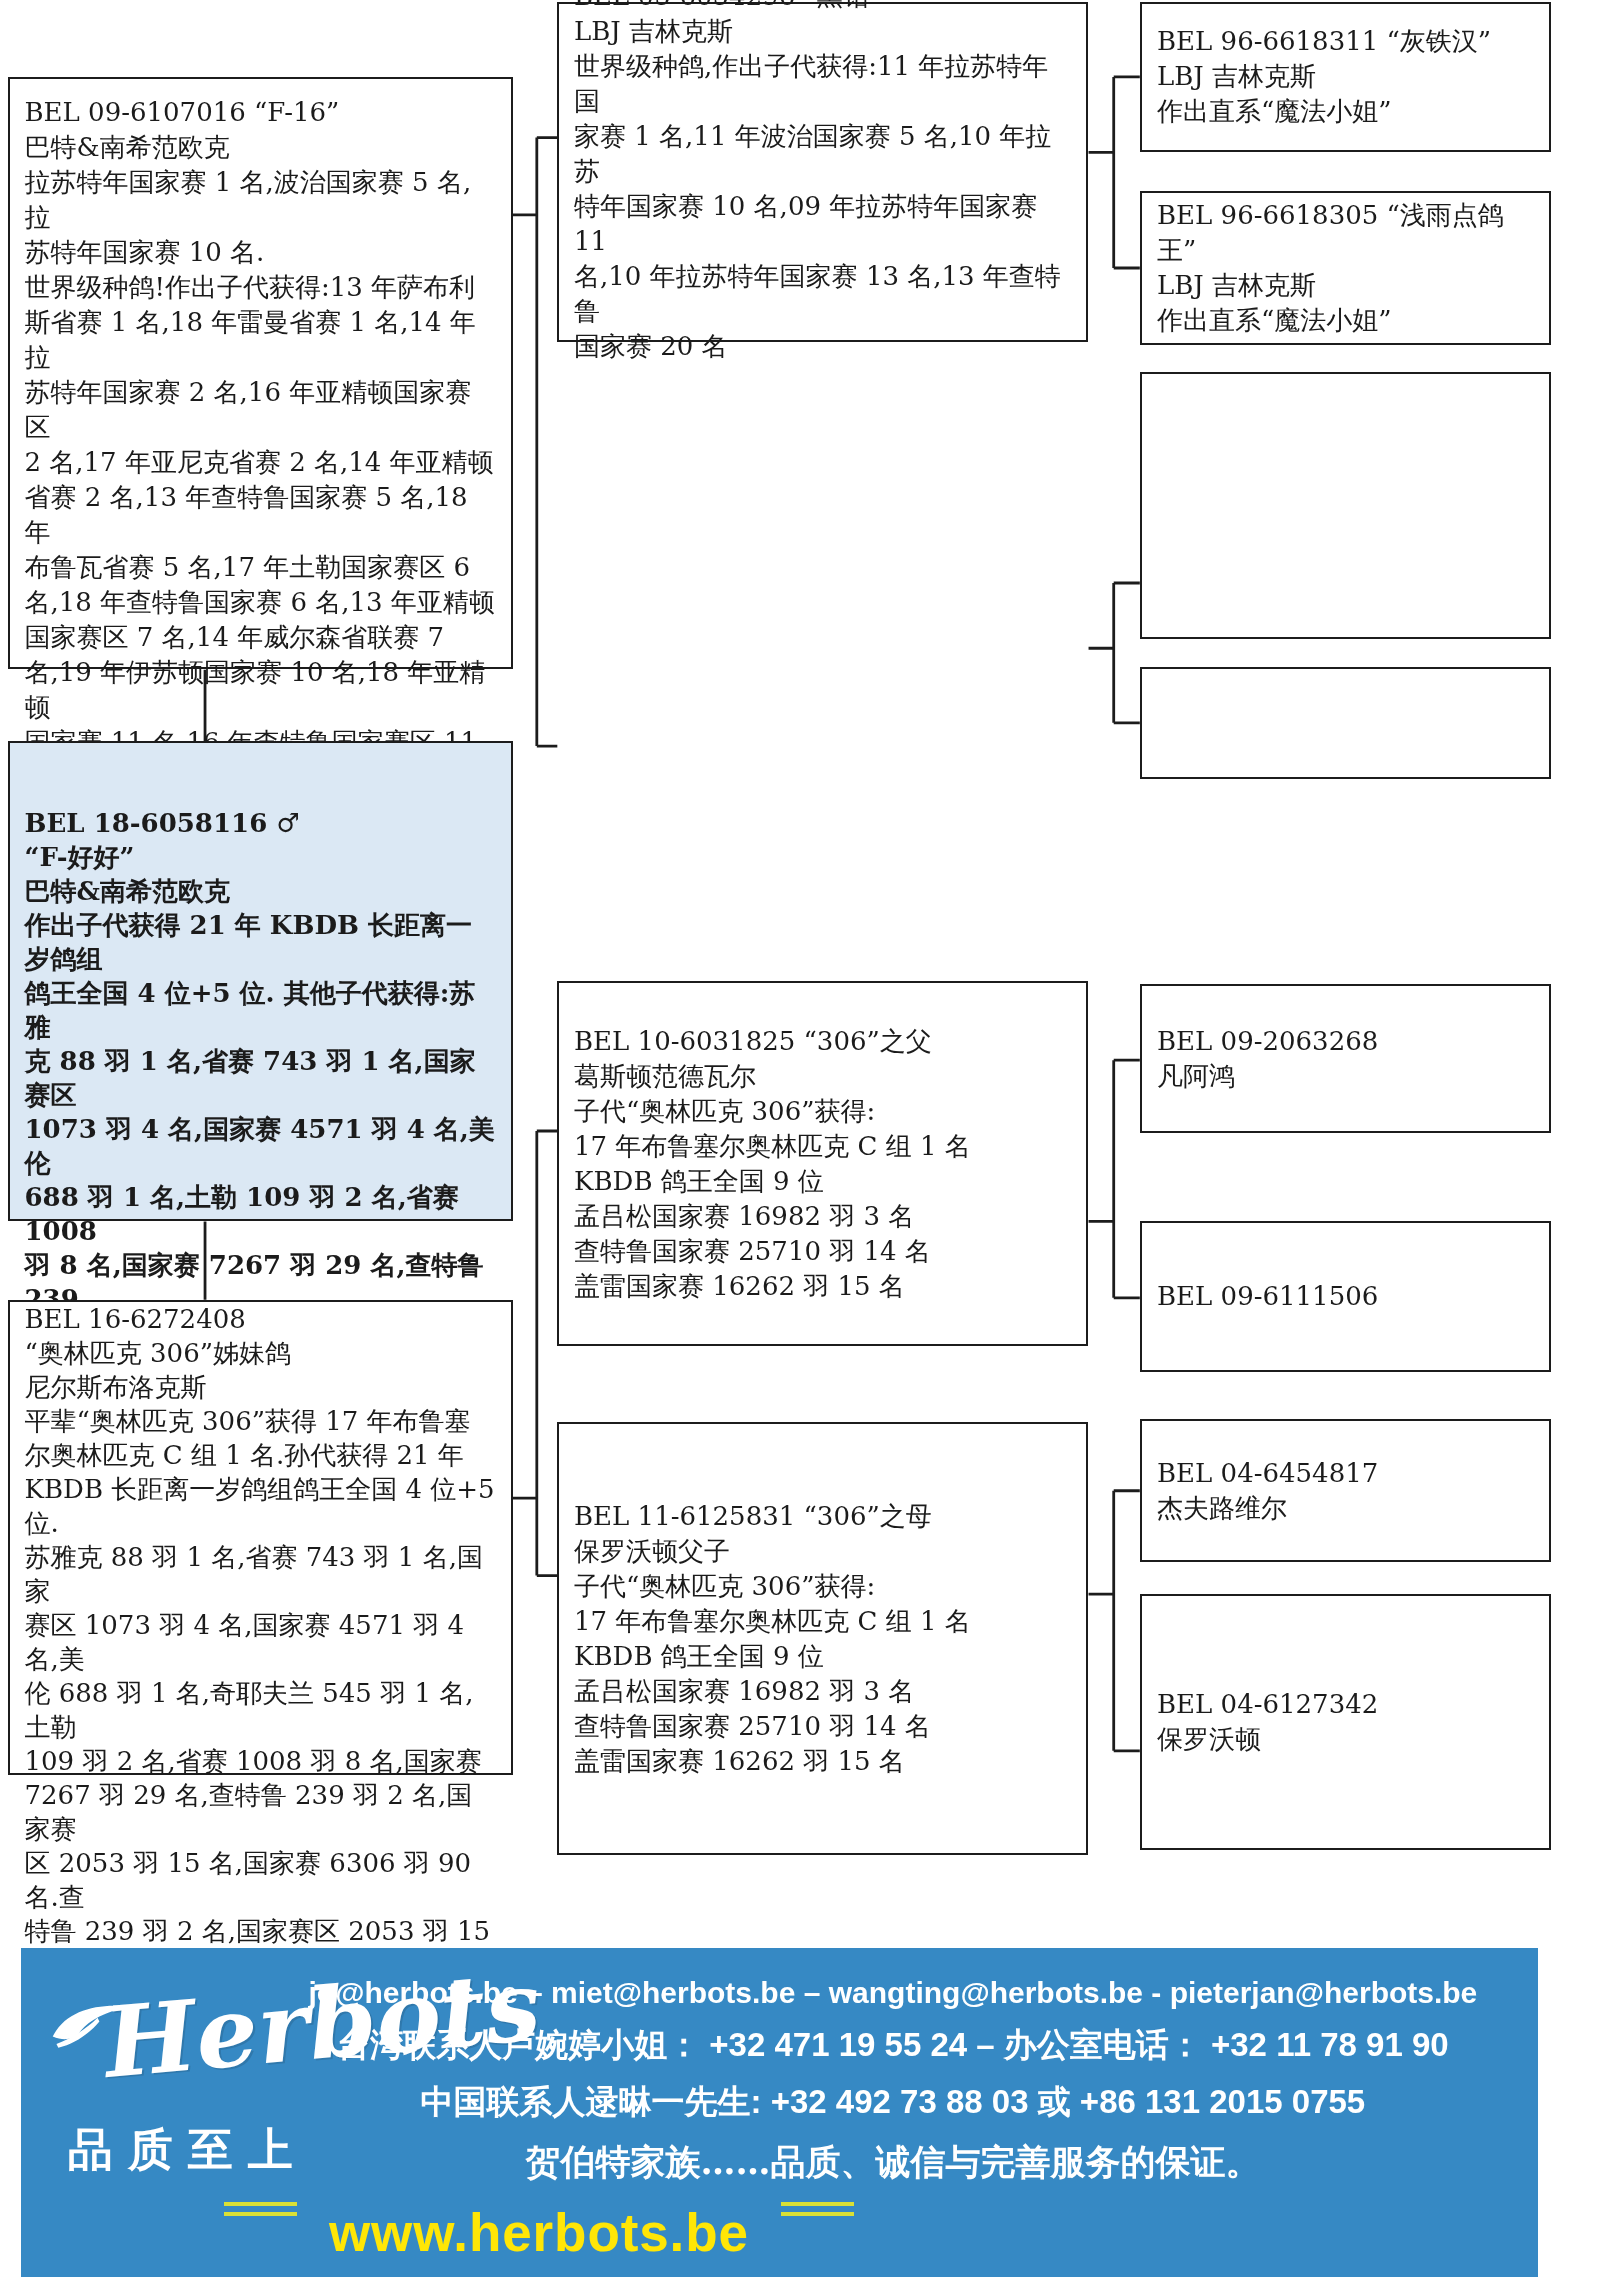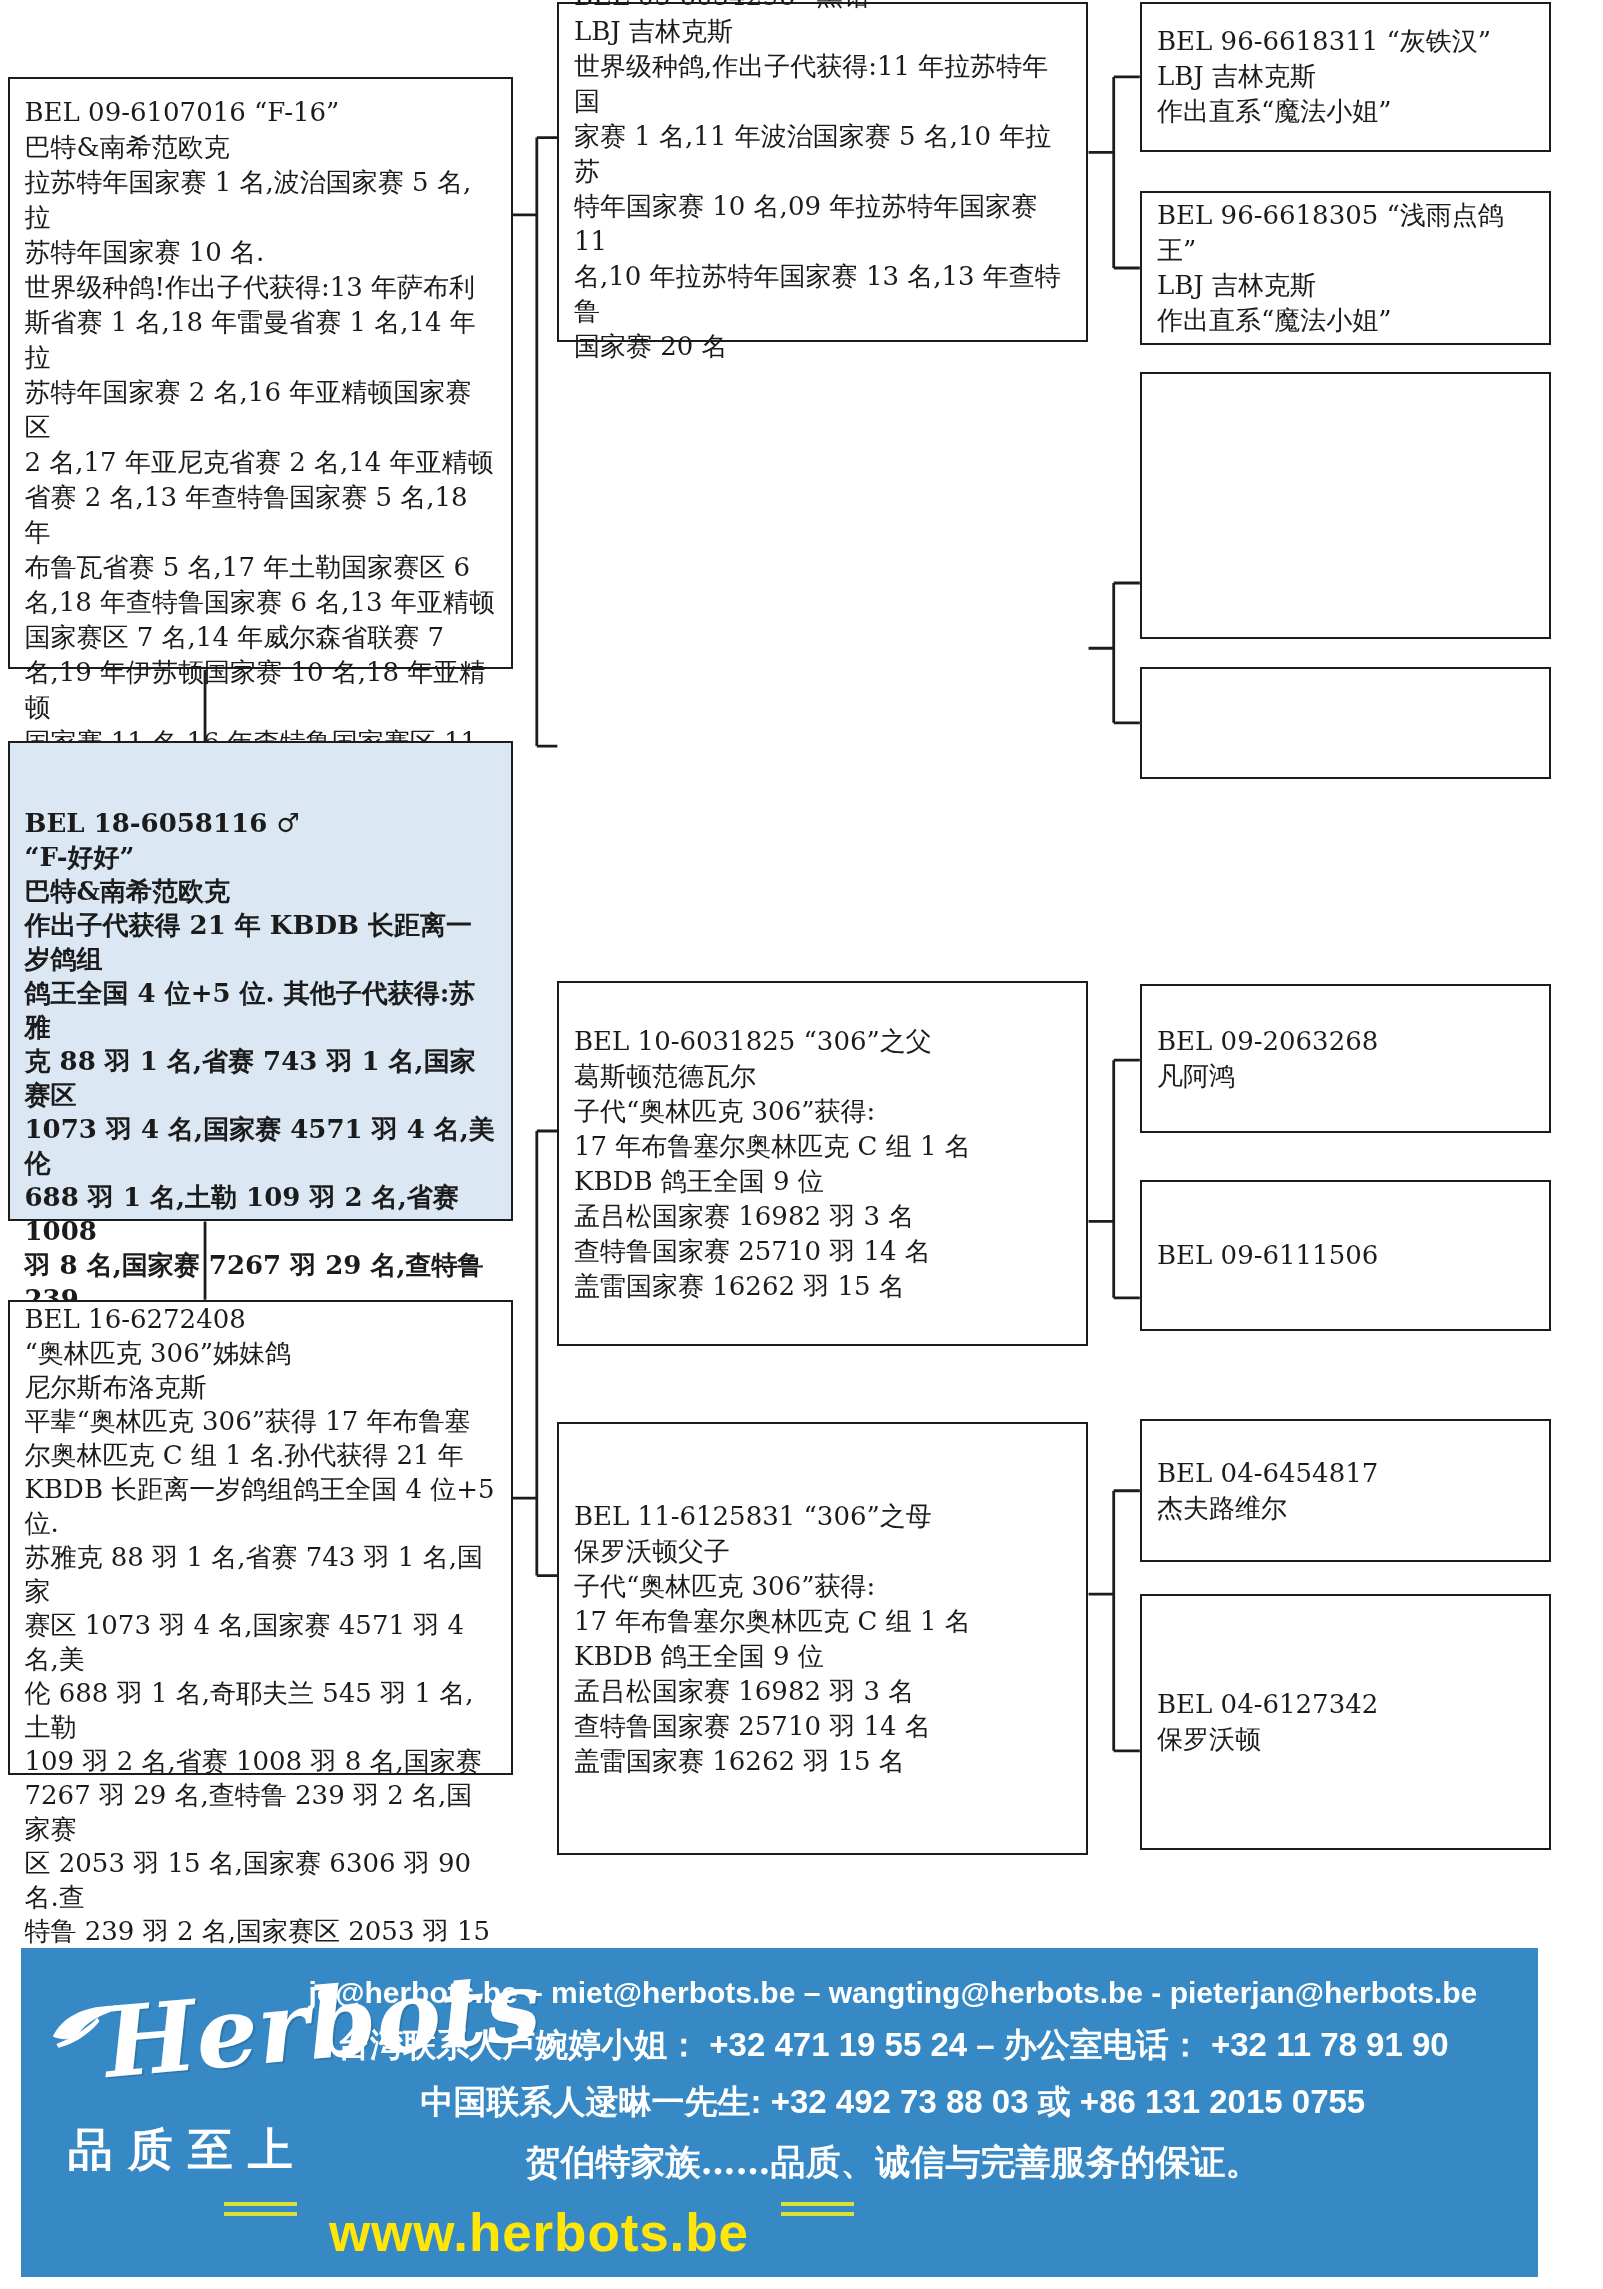--- a/index.html
+++ b/index.html
@@ -21,21 +21,21 @@
   #M1{left:557px;top:1.9px;width:531px;height:340px;}
   #M2{left:557px;top:382px;width:531px;height:550px;}
   #M3{left:557px;top:981px;width:531px;height:365px;}
   #M4{left:557px;top:1422px;width:531px;height:433px;}
   
   #R1{left:1140px;top:1.9px;width:411px;height:150px;}
   #R2{left:1140px;top:191px;width:411px;height:154px;}
   #R3{left:1140px;top:372px;width:411px;height:267px;}
   #R4{left:1140px;top:667px;width:411px;height:112px;}
   #R5{left:1140px;top:984px;width:411px;height:149px;}
-  #R6{left:1140px;top:1180px;width:411px;height:151px;}
+  #R6{left:1140px;top:1221px;width:411px;height:151px;}
   #R7{left:1140px;top:1419px;width:411px;height:143px;}
   #R8{left:1140px;top:1594px;width:411px;height:256px;}
   
   #banner{position:absolute;left:21.4px;top:1948px;width:1517px;height:329px;background:#3689c4;
           font-family:"Liberation Sans","DejaVu Sans",sans-serif;color:#ffffff;}
   #logo-block{position:absolute;left:22.4px;top:7.5px;width:392px;height:317px;}
   #feather{position:absolute;left:5.6px;top:45px;}
   #logo-script{position:absolute;left:60px;top:11.2px;font-family:"DejaVu Serif","Liberation Serif",serif;
                font-style:italic;font-weight:bold;font-size:97px;transform:rotate(-5deg);
                text-shadow:1.9px 1.9px 0 rgba(0,0,0,0.12);}

